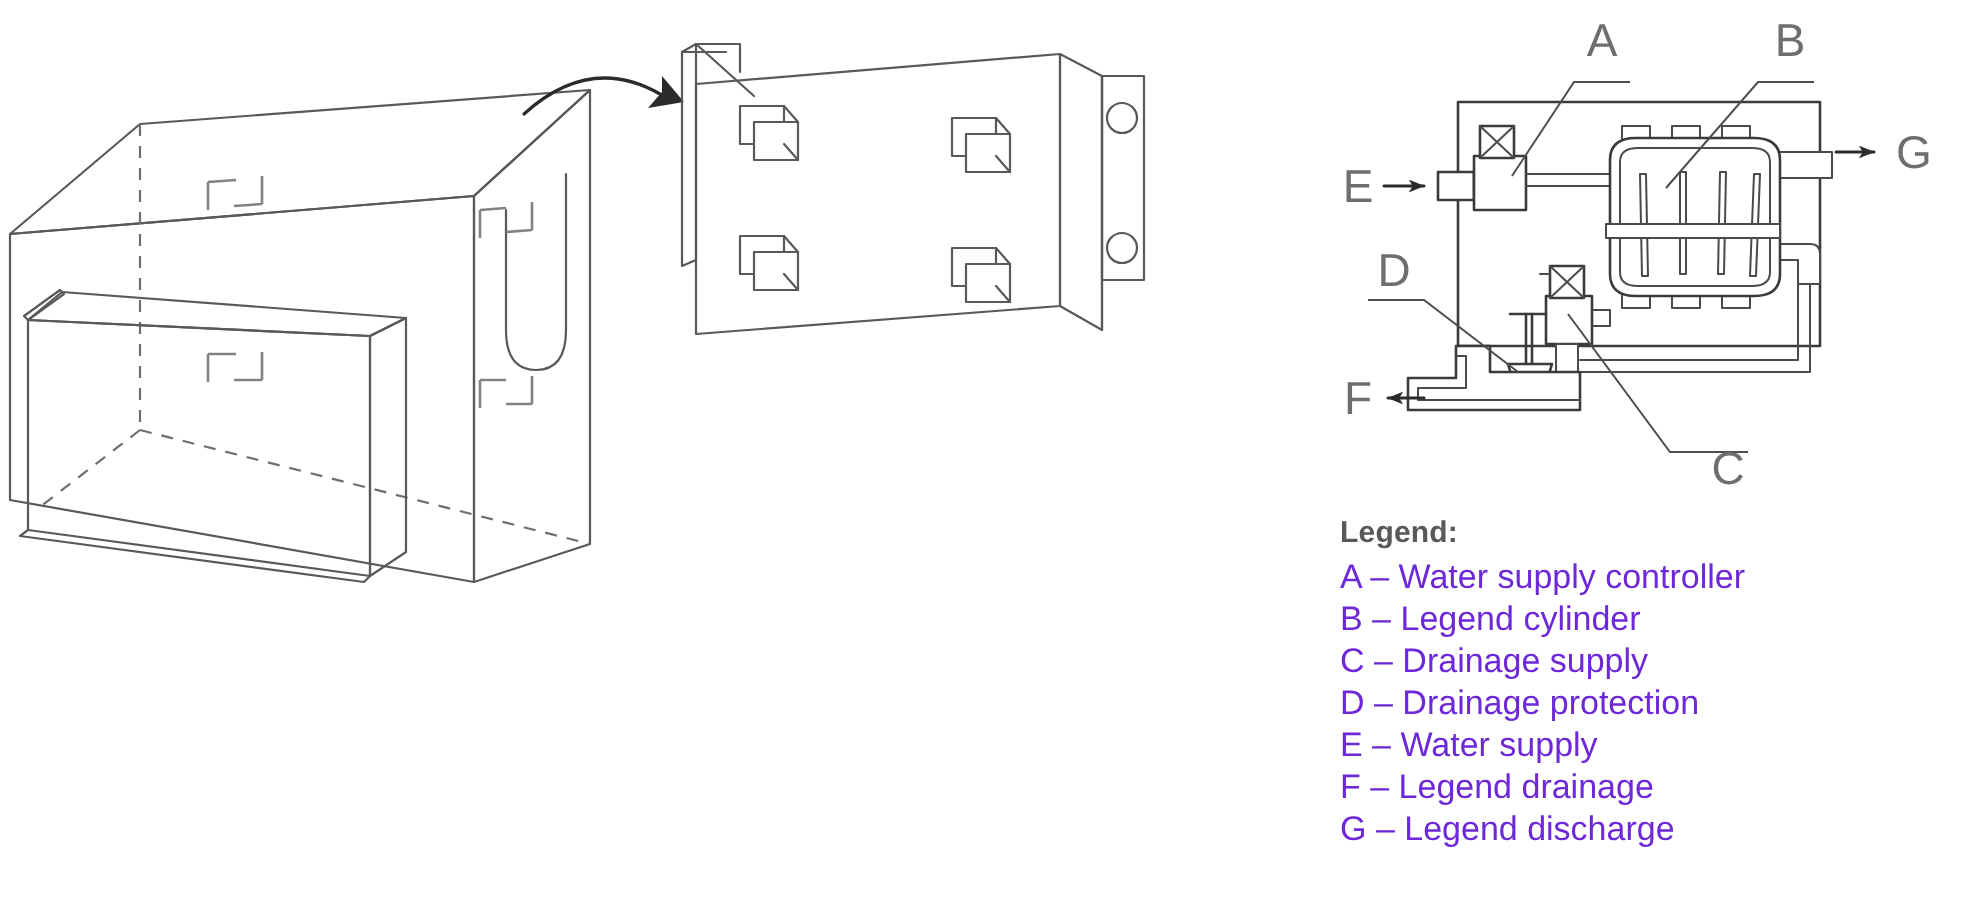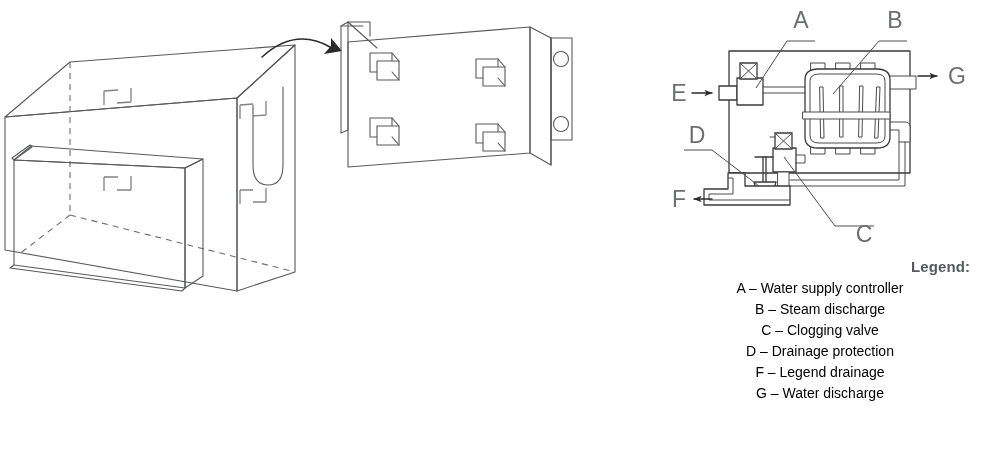--- a/index.html
+++ b/index.html
@@ -89,29 +89,27 @@
     top: 258px;
     width: 300px;
   }
   .legend-title {
     font-family: "Liberation Sans", sans-serif;
     font-size: 15px;
     font-weight: bold;
     color: #58595b;
     margin: 0 0 3px 0;
     letter-spacing: 0.1px;
-    text-align: right;
   }
   .legend-item {
     font-family: "Liberation Sans", sans-serif;
-    font-size: 14px;
-    color: #000000;
+    font-size: 17px;
+    color: #6d28d9;
     line-height: 21px;
     white-space: nowrap;
-    text-align: center;
   }
 </style>
 </head>
 <body>
 
 <div id="canvas-root">
 
   <svg class="figure" viewBox="0 0 987 458" xmlns="http://www.w3.org/2000/svg">
 
     <defs>
@@ -288,20 +286,21 @@
       <path class="ln-heavy" d="M918,76 L937,76" marker-end="url(#arrowSolid)"></path>
       <text class="lbl" x="957" y="84" text-anchor="middle">G</text>
 
     </g>
 
   </svg>
 
   <div class="legend-wrap">
     <div class="legend-title">Legend:</div>
     <div class="legend-item">A – Water supply controller</div>
-    <div class="legend-item">B – Steam discharge</div>
-    <div class="legend-item">C – Clogging valve</div>
+    <div class="legend-item">B – Legend cylinder</div>
+    <div class="legend-item">C – Drainage supply</div>
     <div class="legend-item">D – Drainage protection</div>
+    <div class="legend-item">E – Water supply</div>
     <div class="legend-item">F – Legend drainage</div>
-    <div class="legend-item">G – Water discharge</div>
+    <div class="legend-item">G – Legend discharge</div>
   </div>
 
 </div>
 
 </body></html>

